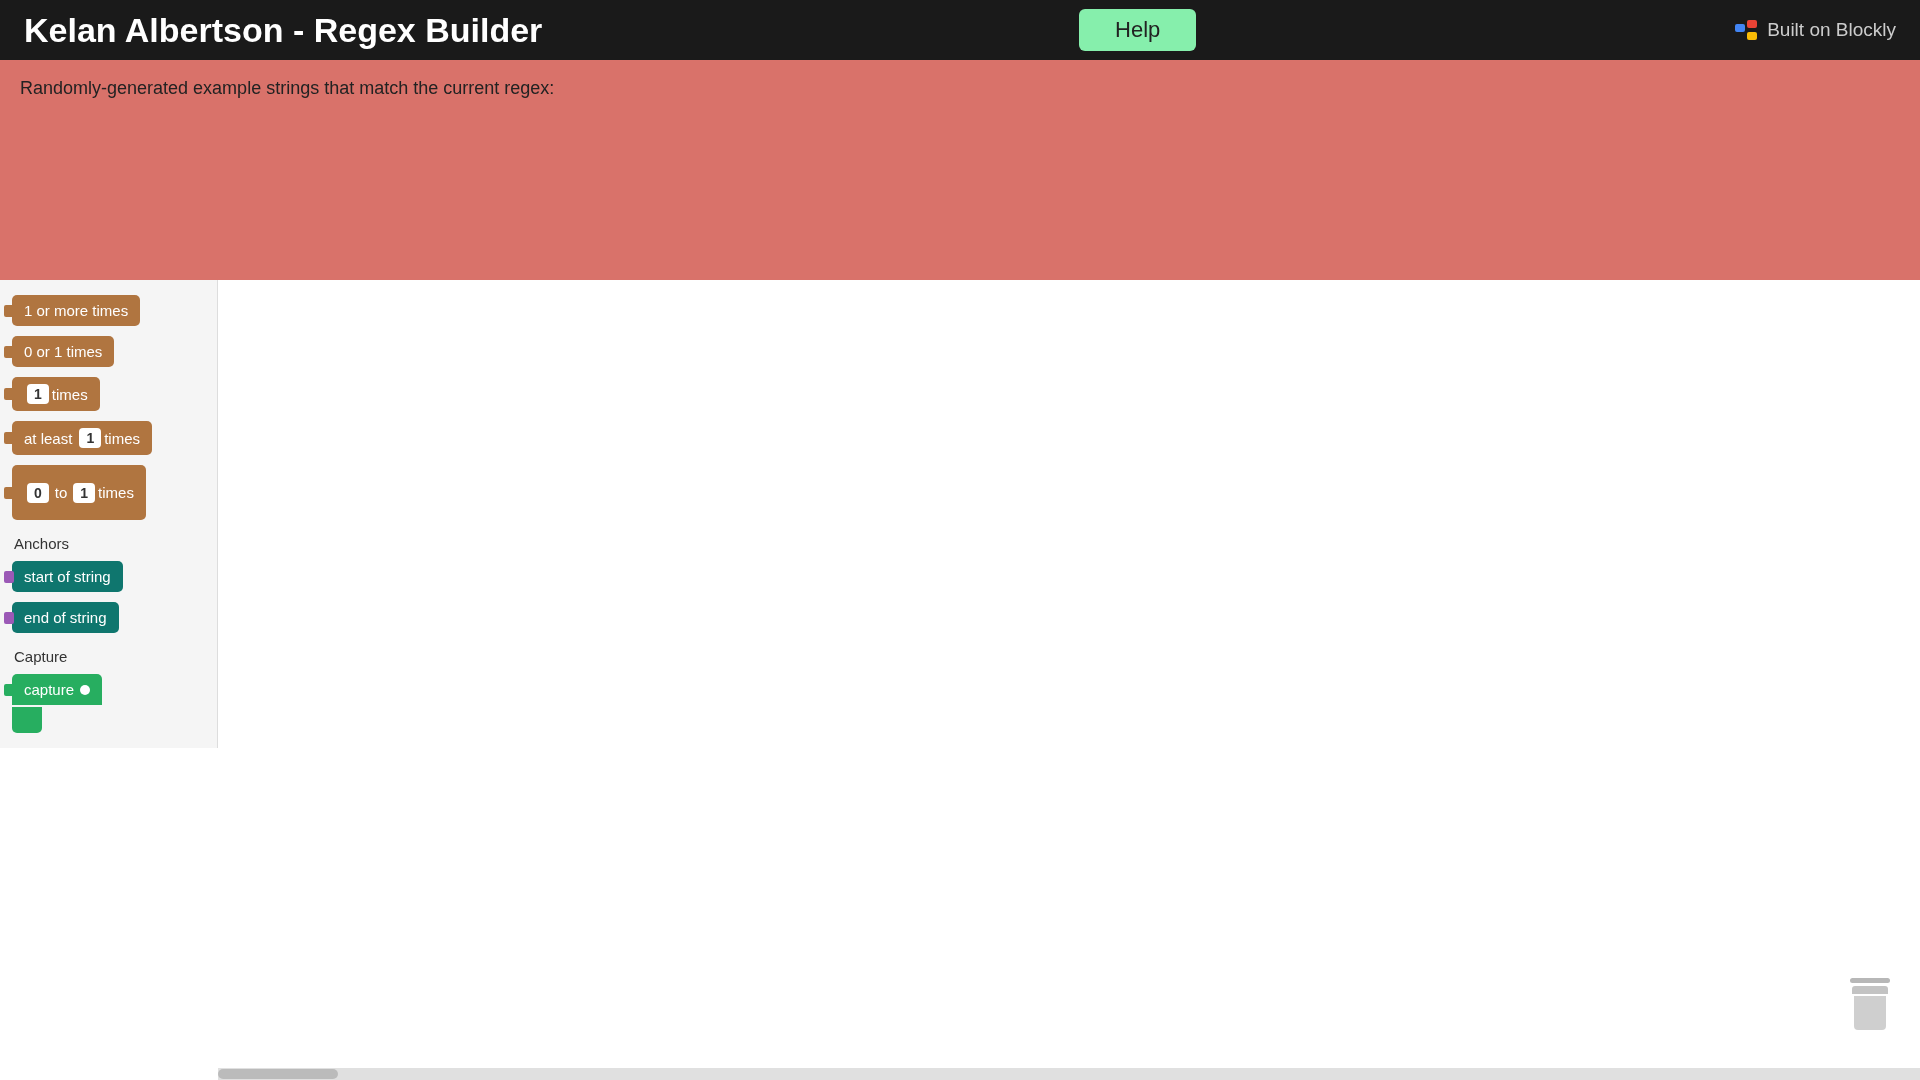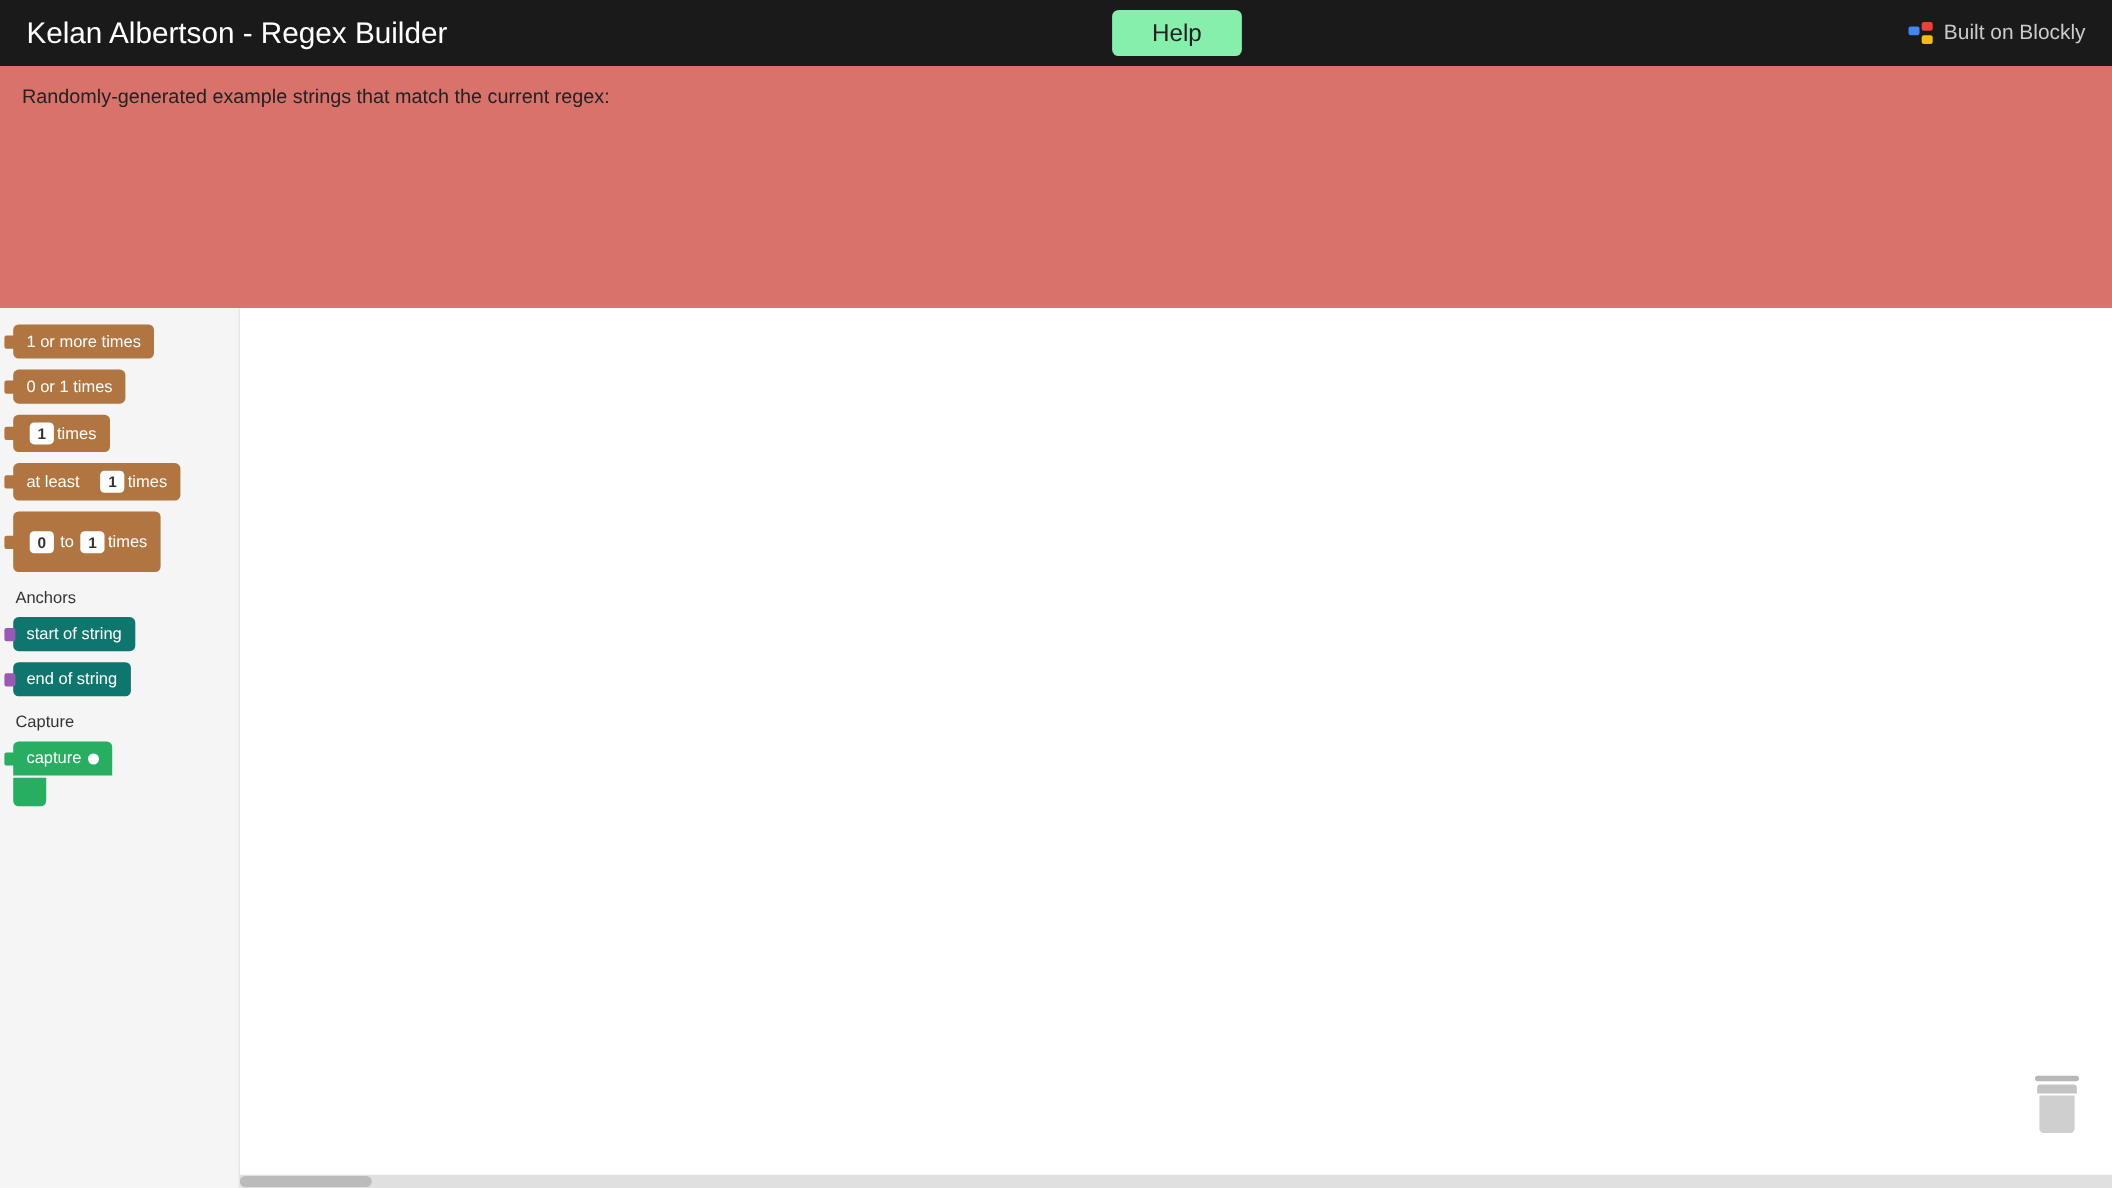--- a/index.html
+++ b/index.html
@@ -9,22 +9,22 @@
     #titlebar {
       background: #1a1a1a;
       height: 60px;
       display: flex;
       align-items: center;
       justify-content: space-between;
       padding: 0 24px;
     }
     #titlebar .title {
       color: #fff;
-      font-size: 27px;
-      font-weight: 400;
+      font-size: 34px;
+      font-weight: 700;
     }
     #titlebar .help-btn {
       background: #86efac;
       border: none;
       border-radius: 6px;
       padding: 8px 36px;
       font-size: 22px;
       cursor: pointer;
       color: #222;
     }
@@ -59,20 +59,21 @@
     }
     #regex-error {
       font-size: 17px;
       color: #b22222;
     }
 
     
     #main {
       display: flex;
       height: calc(1080px - 60px - 220px);
+      flex-direction: column;
     }
 
     
     #sidebar {
       width: 218px;
       background: #f5f5f5;
       border-right: 1px solid #ddd;
       overflow-y: auto;
       padding: 10px 0 10px 0;
       flex-shrink: 0;
@@ -265,21 +266,21 @@
     </div>
 
     
     <div class="block block-brown">
       <span class="block-num">1</span>
       <span>times</span>
     </div>
 
     
     <div class="block block-brown">
-      <span style="margin-right:16px;">at least</span>
+      <span style="margin-right:4px;">at least</span>
       <span class="block-num">1</span>
       <span>times</span>
     </div>
 
     
     <div class="block block-brown">
       <span class="block-num">0</span>
       <span style="margin:12px 3px;">to</span>
       <span class="block-num">1</span>
       <span>times</span>

